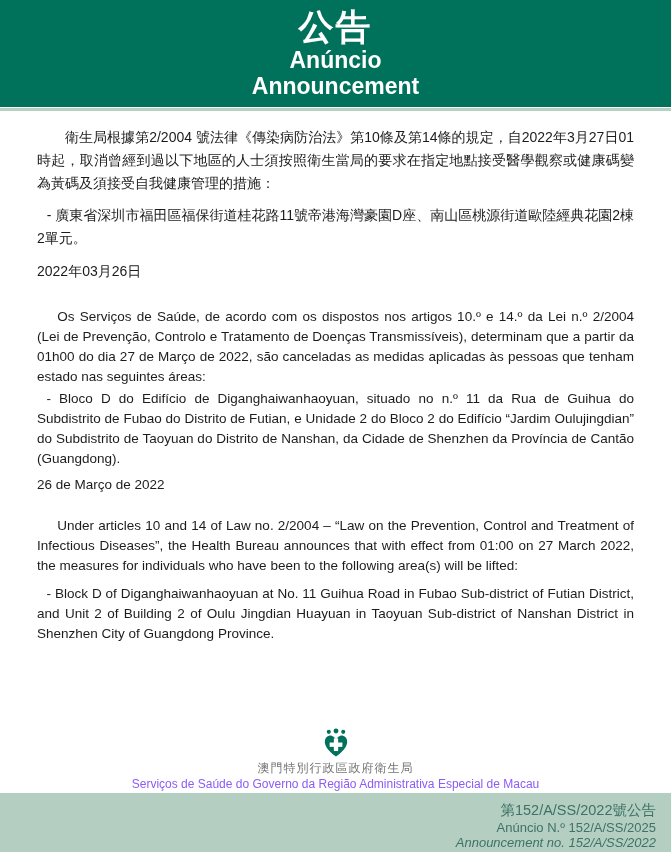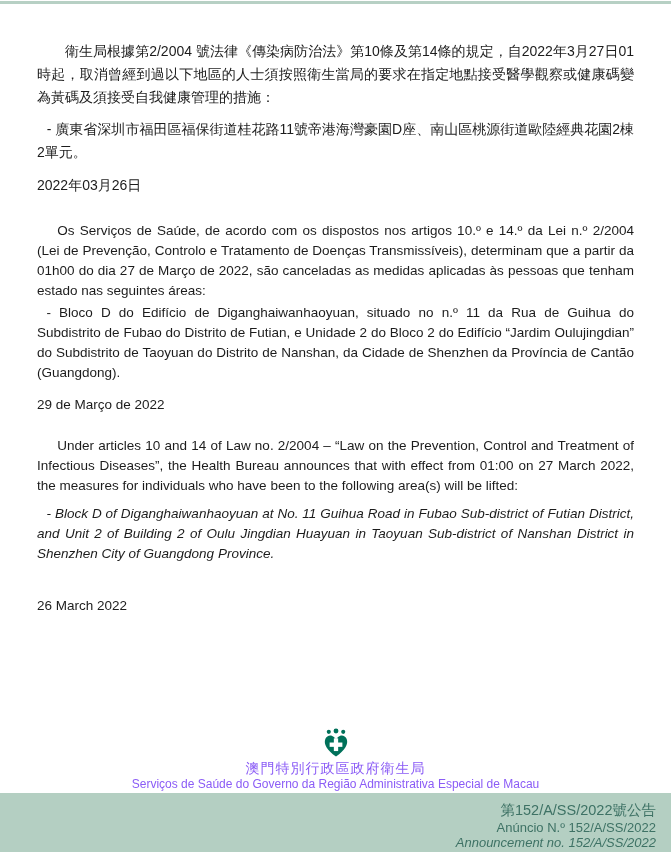--- a/index.html
+++ b/index.html
@@ -27,45 +27,45 @@
     color:#ffffff;
     text-align:center;
     padding-top:7px;
   }
   .banner .t-zh{font-size:35px;font-weight:bold;line-height:40px;letter-spacing:2px;}
   .banner .t-pt{font-size:23px;font-weight:bold;line-height:26px;}
   .banner .t-en{font-size:23px;font-weight:bold;line-height:26px;}
   .accent-line{height:3px;background:var(--accent-line,#B7D0C4);margin-top:1px;}
 
   
-  .content{padding:36px 37px 0 37px;}
+  .content{padding:15px 37px 0 37px;}
   .content p{text-align:justify;}
   .zh{font-size:14px;line-height:23px;}
   .latin{font-size:13.5px;line-height:20px;}
   .indent-zh{text-indent:2em;}
   .indent-latin{text-indent:1.5em;}
   .list-item{text-indent:0.7em;}
   .mb-zh-para{margin-bottom:9px;}
   .mb-zh-list{margin-bottom:10px;}
   .mb-zh-date{margin-bottom:24px;}
   .mb-pt-para{margin-bottom:2px;}
-  .mb-pt-list{margin-bottom:12px;}
+  .mb-pt-list{margin-bottom:6px;}
   .mb-pt-date{margin-bottom:21px;}
   .mb-en-para{margin-bottom:8px;margin-top:13px;}
-  .mb-en-list{margin-bottom:32px;font-style:italic;}
+  .mb-en-list{margin-bottom:20px;}
 
   
   .org{
     position:absolute;
     left:0;right:0;bottom:59px;
     text-align:center;
     padding-bottom:2px;
   }
   .org .logo{line-height:0;margin-bottom:2px;}
-  .org .org-zh{font-size:14px;line-height:17px;letter-spacing:1px;color:#8b5cf6;}
+  .org .org-zh{font-size:12px;line-height:17px;letter-spacing:1px;color:#737373;}
   .org .org-pt{font-size:12px;line-height:14px;color:#8b5cf6;}
 
   
   .ref-bar{
     position:absolute;
     left:0;right:0;bottom:0;
     height:59px;
     background:var(--ref-bar-bg,#B4CFC2);
     color:var(--ref-bar-text,#3E7265);
     text-align:right;
@@ -73,34 +73,38 @@
   }
   .ref-bar .ref-zh{font-size:14.5px;line-height:19px;}
   .ref-bar .ref-pt{font-size:13px;line-height:15px;}
   .ref-bar .ref-en{font-size:13px;line-height:15px;font-style:italic;}
 </style>
 </head>
 <body>
 
 <div class="page">
 
+  <header class="banner">
+    <div class="t-zh">公告</div>
+    <div class="t-pt">Anúncio</div>
+    <div class="t-en">Announcement</div>
+  </header>
   <div class="accent-line"></div>
 
   <main class="content">
     <p class="zh indent-zh mb-zh-para">衛生局根據第2/2004 號法律《傳染病防治法》第10條及第14條的規定，自2022年3月27日01時起，取消曾經到過以下地區的人士須按照衛生當局的要求在指定地點接受醫學觀察或健康碼變為黃碼及須接受自我健康管理的措施：</p>
     <p class="zh list-item mb-zh-list">- 廣東省深圳市福田區福保街道桂花路11號帝港海灣豪園D座、南山區桃源街道歐陸經典花園2棟2單元。</p>
     <p class="zh mb-zh-date">2022年03月26日</p>
 
     <p class="latin indent-latin mb-pt-para">Os Serviços de Saúde, de acordo com os dispostos nos artigos 10.º e 14.º da Lei n.º 2/2004 (Lei de Prevenção, Controlo e Tratamento de Doenças Transmissíveis), determinam que a partir da 01h00 do dia 27 de Março de 2022, são canceladas as medidas aplicadas às pessoas que tenham estado nas seguintes áreas:</p>
     <p class="latin list-item mb-pt-list">- Bloco D do Edifício de Diganghaiwanhaoyuan, situado no n.º 11 da Rua de Guihua do Subdistrito de Fubao do Distrito de Futian, e Unidade 2 do Bloco 2 do Edifício “Jardim Oulujingdian” do Subdistrito de Taoyuan do Distrito de Nanshan, da Cidade de Shenzhen da Província de Cantão (Guangdong).</p>
-    <p class="latin mb-pt-date">29 de Março de 2022</p>
+    <p class="latin mb-pt-date">26 de Março de 2022</p>
 
     <p class="latin indent-latin mb-en-para">Under articles 10 and 14 of Law no. 2/2004 – “Law on the Prevention, Control and Treatment of Infectious Diseases”, the Health Bureau announces that with effect from 01:00 on 27 March 2022, the measures for individuals who have been to the following area(s) will be lifted:</p>
     <p class="latin list-item mb-en-list">- Block D of Diganghaiwanhaoyuan at No. 11 Guihua Road in Fubao Sub-district of Futian District, and Unit 2 of Building 2 of Oulu Jingdian Huayuan in Taoyuan Sub-district of Nanshan District in Shenzhen City of Guangdong Province.</p>
-    <p class="latin">26 March 2022</p>
   </main>
 
   <footer class="org">
     <div class="logo">
       <svg width="30" height="30" viewBox="0 0 32 32" aria-hidden="true">
         <g fill="#00715A">
           <circle cx="8.3" cy="4.1" r="2.2"></circle>
           <circle cx="16" cy="3.2" r="2.6"></circle>
           <circle cx="23.7" cy="4.1" r="2.2"></circle>
           <path d="M16 30.5 C 6.2 23.5, 2.6 16.8, 4.6 11.6 C 6.2 7.6, 11 6.7, 13.8 9.6 L 16 12 L 18.2 9.6 C 21 6.7, 25.8 7.6, 27.4 11.6 C 29.4 16.8, 25.8 23.5, 16 30.5 Z"></path>
@@ -110,17 +114,17 @@
           <rect x="9.2" y="15.5" width="13.6" height="4.6"></rect>
         </g>
       </svg>
     </div>
     <div class="org-zh">澳門特別行政區政府衛生局</div>
     <div class="org-pt">Serviços de Saúde do Governo da Região Administrativa Especial de Macau</div>
   </footer>
 
   <div class="ref-bar">
     <div class="ref-zh">第152/A/SS/2022號公告</div>
-    <div class="ref-pt">Anúncio N.º 152/A/SS/2022</div>
+    <div class="ref-pt">Anúncio N.º 152/A/SS/2025</div>
     <div class="ref-en">Announcement no. 152/A/SS/2022</div>
   </div>
 
 </div>
 
 </body></html>

